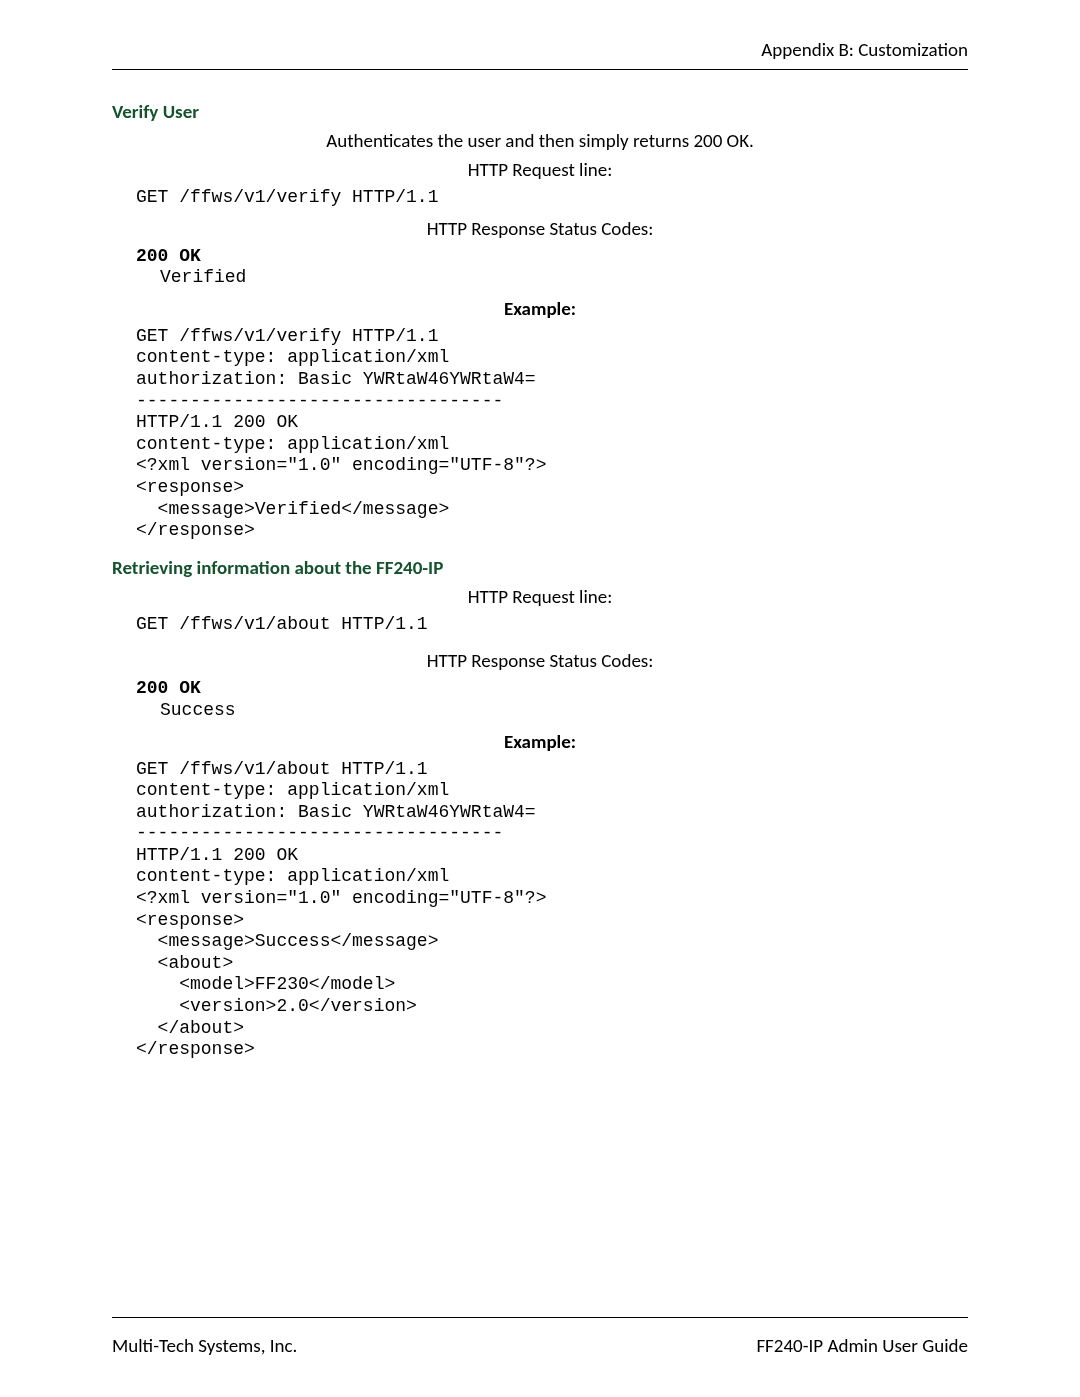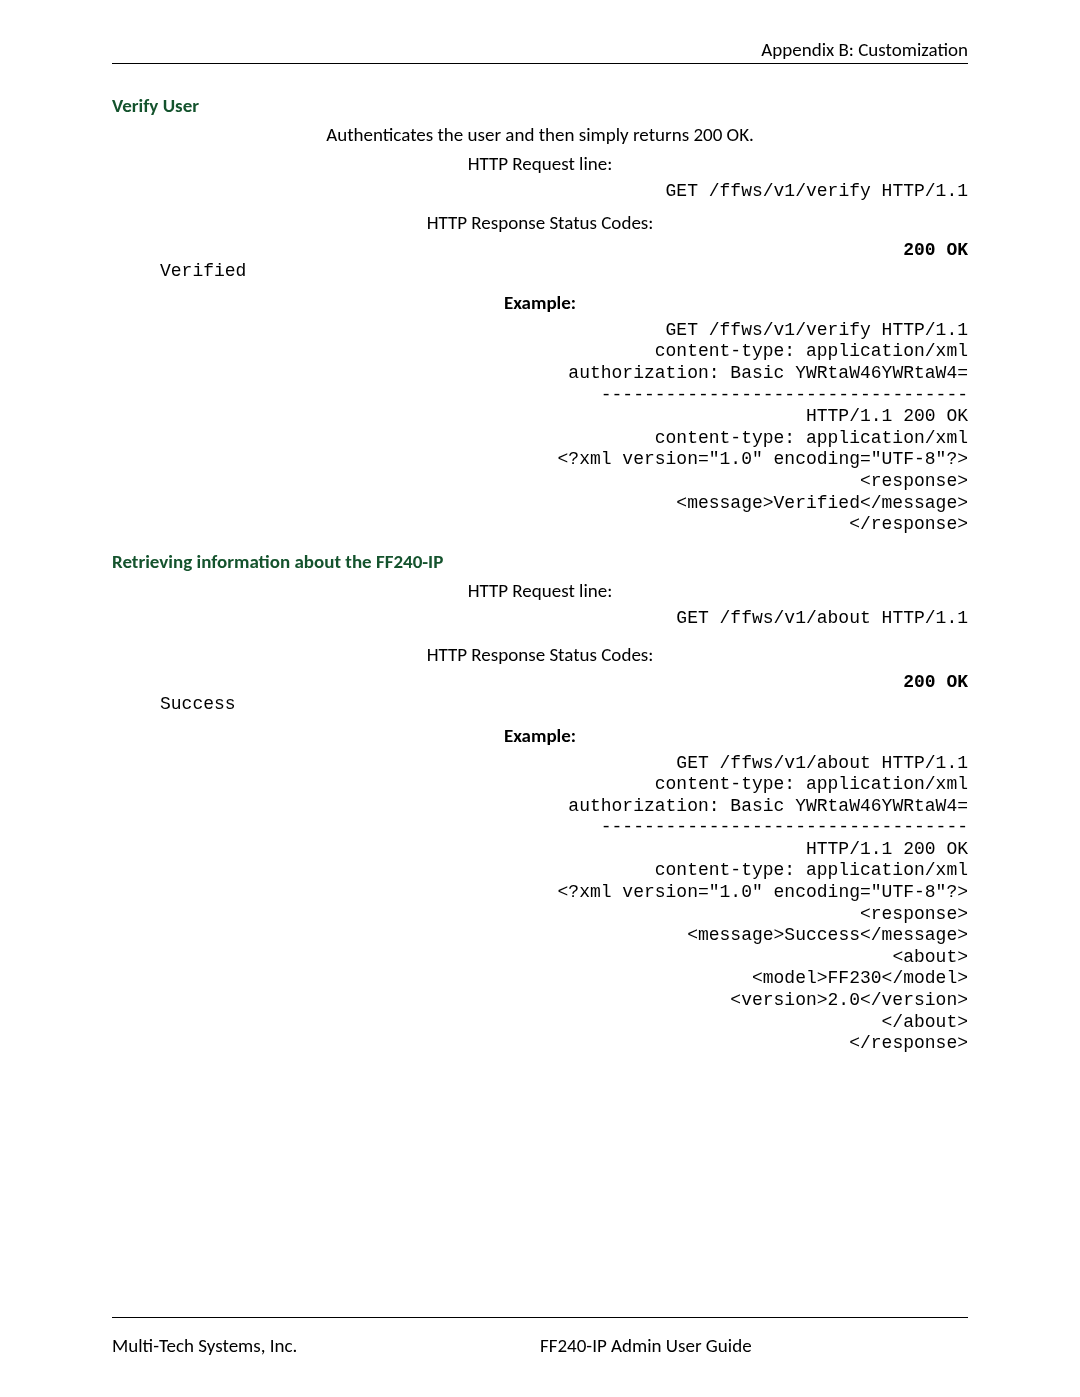--- a/index.html
+++ b/index.html
@@ -10,60 +10,60 @@
     font-family: Calibri, "Segoe UI", Arial, sans-serif;
     color: #000;
     position: relative;
   }
   .page {
     padding: 38px 112px 0 112px;
   }
   .header {
     text-align: right;
     font-size: 19px;
-    padding-bottom: 2px;
+    padding-bottom: 8px;
     border-bottom: 1.5px solid #000;
     margin-bottom: 30px;
   }
   .h3 {
     color: #14532d;
     font-weight: 700;
     font-size: 19px;
     margin-bottom: 6px;
   }
   .body-text {
     font-size: 19px;
     margin-bottom: 6px;
     text-align: center;
   }
   .mono {
     font-family: "Courier New", Courier, monospace;
     font-size: 18px;
     white-space: pre;
     line-height: 1.2;
   }
-  .indent1 { padding-left: 24px; text-align: right; }
+  .indent1 { padding-left: 24px; }
   .indent2 { padding-left: 48px; }
   .bold { font-weight: 700; }
   .block { margin-bottom: 8px; }
   .gap-sm { margin-top: 4px; }
   .gap-md { margin-top: 14px; }
 
   .footer {
     position: absolute;
     left: 112px;
     right: 112px;
     bottom: 40px;
     border-top: 1.5px solid #000;
     padding-top: 16px;
     font-size: 19px;
     display: flex;
   }
   .footer .left { flex: 1; text-align: left; }
-  .footer .center { flex: 1; text-align: left; }
+  .footer .center { flex: 1; text-align: right; }
   .footer .right { flex: 1; text-align: right; }
 </style>
 </head>
 <body>
 
 <div class="page">
 
   <div class="header">
     <span>Appendix B: Customization</span>
   </div>

